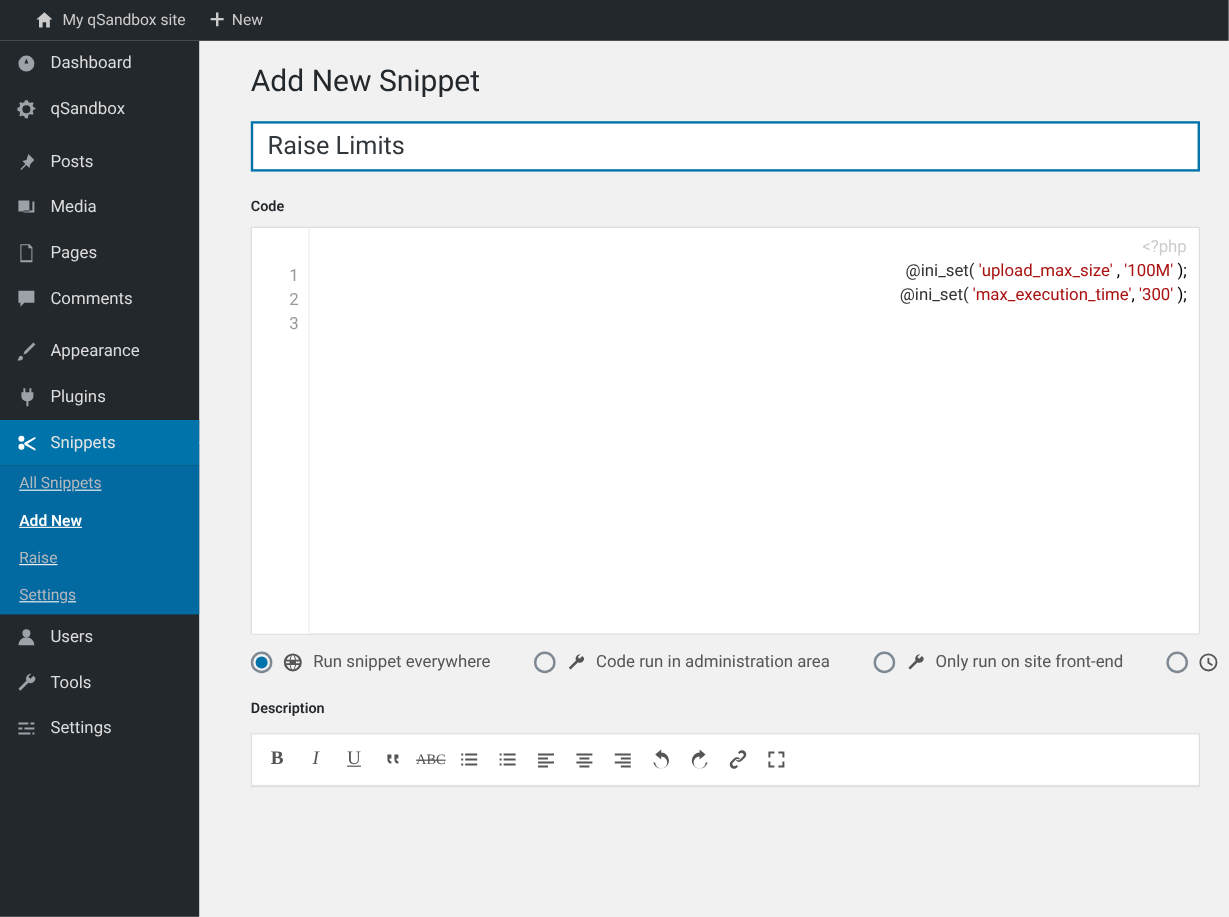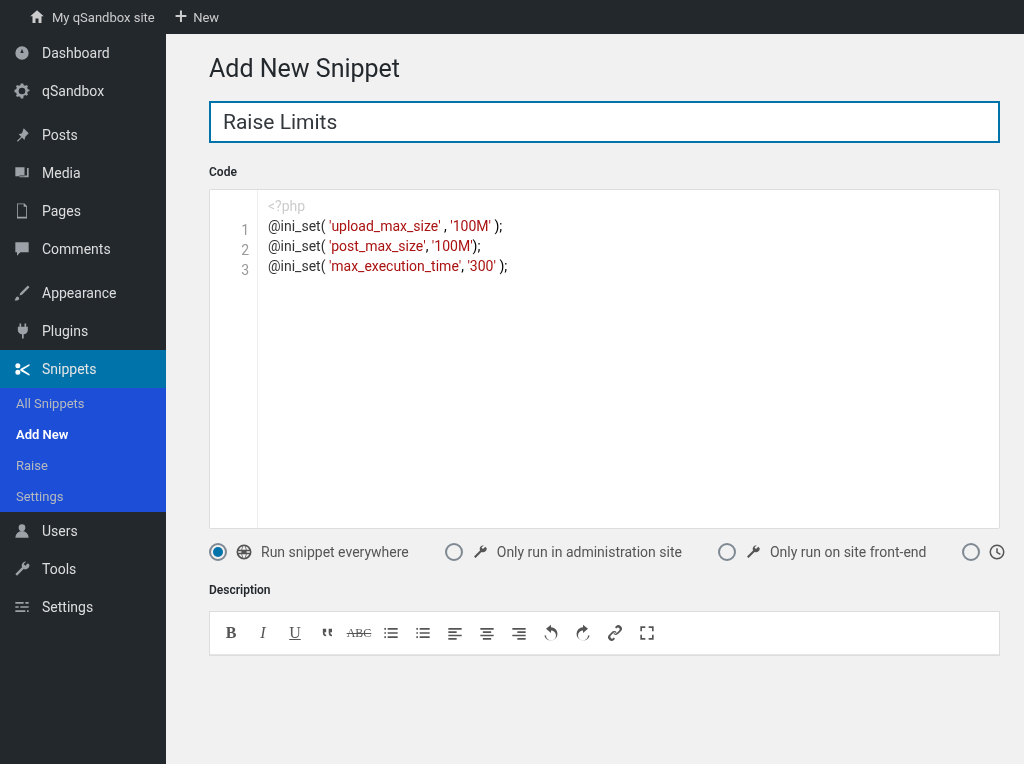--- a/index.html
+++ b/index.html
@@ -12,35 +12,35 @@
 .adminbar .plus { font-size: 22px; line-height: 18px; display: inline-block; width: auto; height: auto; }
 
 
 .sidebar { position: absolute; top: 34px; left: 0; width: 166px; bottom: 0; background: #23282d; color: #eee; font-size: 14px; }
 .menu-item { display: flex; align-items: center; padding: 9px 12px; cursor: pointer; color: #ddd; }
 .menu-item .mi-icon { width: 20px; height: 20px; margin-right: 10px; fill: #9ca2a7; display: flex; align-items: center; justify-content: center; }
 .menu-item .mi-icon svg { width: 20px; height: 20px; fill: #9ca2a7; }
 .menu-item.current { background: #0073aa; color: #e5e5e5; position: relative; }
 .menu-item.current .mi-icon svg { fill: #fff; }
 .menu-item.current::after { content: ""; position: absolute; right: -8px; top: 50%; transform: translateY(-50%); border: 8px solid transparent; border-right-color: #f1f1f1; }
-.submenu { background: #1d4ed8; }
+.submenu { background: #0369a1; text-decoration: underline; }
 .submenu .sub-item { padding: 8px 12px 8px 16px; font-size: 13px; color: #b4b9be; cursor: pointer; }
 .submenu .sub-item.active { color: #fff; font-weight: 600; }
 .menu-sep { height: 6px; }
 
 
 .main { position: absolute; top: 34px; left: 185px; right: 0; bottom: 0; padding: 20px 24px; overflow: hidden; }
 h1 { font-size: 25px; font-weight: 400; color: #23282d; margin-bottom: 18px; }
 .title-input { width: 100%; padding: 7px 12px; font-size: 21px; border: 2px solid #0073aa; background: #fff; color: #32373c; outline: none; }
 .section-label { font-size: 12px; font-weight: 600; color: #23282d; margin-top: 22px; margin-bottom: 10px; }
 
 
 .code-editor { background: #fff; border: 1px solid #ddd; border-radius: 2px; height: 340px; font-family: Consolas, Monaco, monospace; font-size: 14px; position: relative; }
 .gutter { width: 48px; position: absolute; top: 0; bottom: 0; left: 0; background: #fff; border-right: 1px solid #eee; text-align: right; padding-right: 8px; padding-top: 30px; color: #999; line-height: 20px; }
-.code-body { margin-left: 48px; padding: 6px 10px 10px 10px; line-height: 20px; }
+.code-body { margin-left: 48px; padding: 6px 10px 10px 10px; line-height: 20px; text-align: right; }
 .php-open { color: #ccc; }
 .fn { color: #333; }
 .str { color: #aa1111; }
 
 
 .run-options { display: flex; align-items: center; gap: 36px; margin-top: 14px; font-size: 14px; color: #555; flex-wrap: nowrap; }
 .opt { display: flex; align-items: center; gap: 8px; white-space: nowrap; }
 .radio { width: 18px; height: 18px; border: 2px solid #7e8993; border-radius: 50%; position: relative; flex-shrink: 0; }
 .radio.selected::after { content: ""; position: absolute; top: 2px; left: 2px; right: 2px; bottom: 2px; border-radius: 50%; background: #0073aa; }
 .opt .oi { width: 18px; height: 18px; fill: #555; flex-shrink: 0; }
@@ -182,39 +182,38 @@
   <div class="section-label">Code</div>
   <div class="code-editor">
     <div class="gutter">
       <div>1</div>
       <div>2</div>
       <div>3</div>
     </div>
     <div class="code-body">
       <div class="php-open">&lt;?php</div>
       <div><span class="fn">@ini_set(</span> <span class="str">'upload_max_size'</span><span> , </span><span class="str">'100M'</span><span> );</span></div>
-      <div><span class="fn">@ini_set(</span> <span class="str">'post_max_size'</span><span>, </span><span class="str">'100M'</span><span>);</span></div>
       <div><span class="fn">@ini_set(</span> <span class="str">'max_execution_time'</span><span>, </span><span class="str">'300'</span><span> );</span></div>
     </div>
   </div>
 
   <div class="run-options">
     <div class="opt">
       <span class="radio selected"></span>
       <svg class="oi" viewBox="0 0 24 24">
           <path d="M12 2a10 10 0 100 20 10 10 0 000-20zm0 2c1 0 2 2 2.5 5h-5C10 6 11 4 12 4zM4.3 11h4.2c0 .7 0 1.3 0 2H4.3a8 8 0 010-2zm11.2 0h4.2a8 8 0 010 2h-4.2c0-.7 0-1.3 0-2zM9.5 15h5c-.5 3-1.5 5-2.5 5s-2-2-2.5-5zM5 15h3.5c.3 2 .9 3.6 1.6 4.6A8 8 0 015 15zm10.5 0H19a8 8 0 01-5.1 4.6c.7-1 1.3-2.6 1.6-4.6zM5 9a8 8 0 015.1-4.6C9.4 5.4 8.8 7 8.5 9zm10.5 0c-.3-2-.9-3.6-1.6-4.6A8 8 0 0119 9z"></path>
         </svg>
       <span>Run snippet everywhere</span>
     </div>
     <div class="opt">
       <span class="radio"></span>
       <svg class="oi" viewBox="0 0 24 24">
           <path d="M21 7a5 5 0 01-7 5L6 20l-2-2 8-8a5 5 0 015-7l-3 3 2 2 3-3z"></path>
         </svg>
-      <span>Only run in administration site</span>
+      <span>Code run in administration area</span>
     </div>
     <div class="opt">
       <span class="radio"></span>
       <svg class="oi" viewBox="0 0 24 24">
           <path d="M21 7a5 5 0 01-7 5L6 20l-2-2 8-8a5 5 0 015-7l-3 3 2 2 3-3z"></path>
         </svg>
       <span>Only run on site front-end</span>
     </div>
     <div class="opt">
       <span class="radio"></span>

